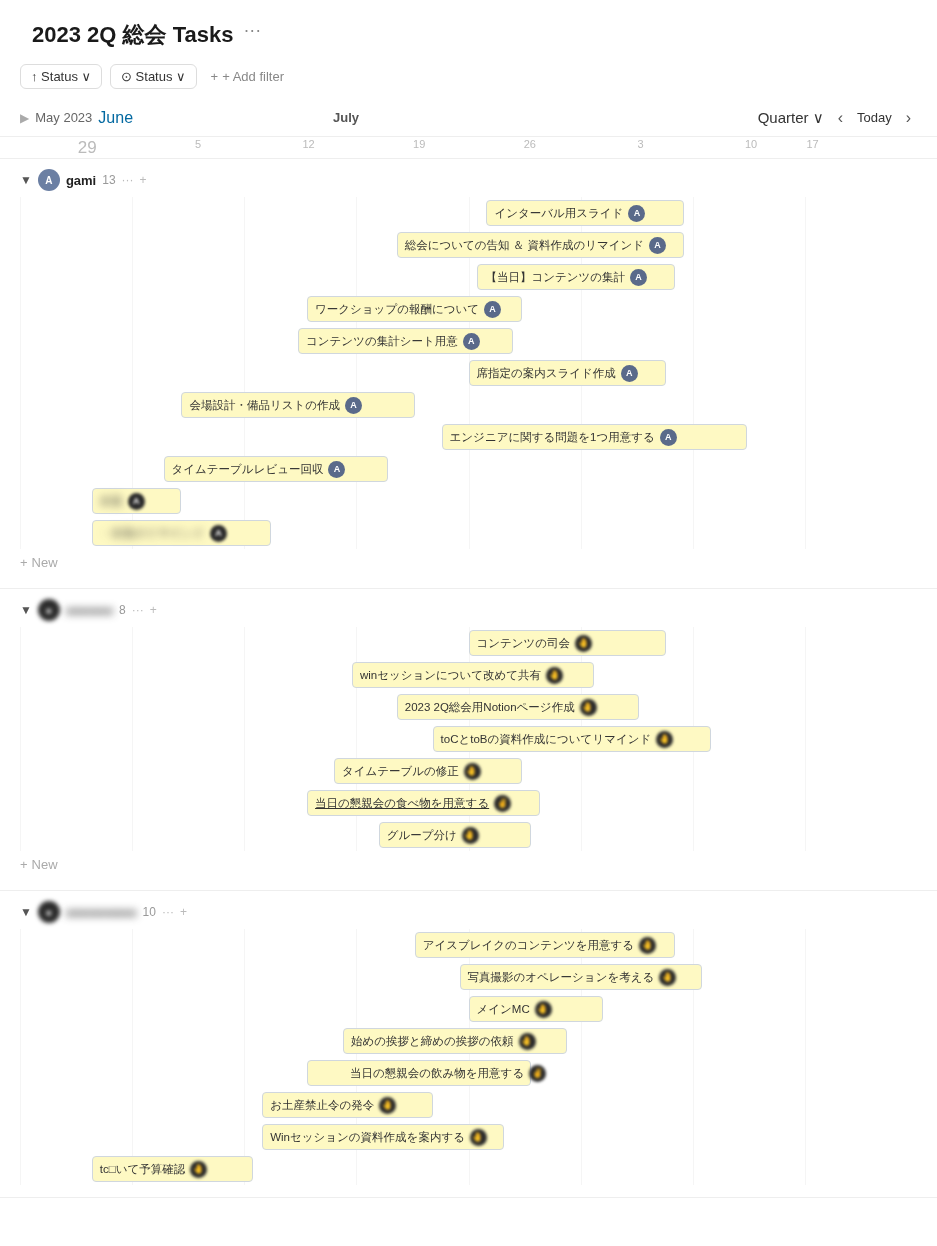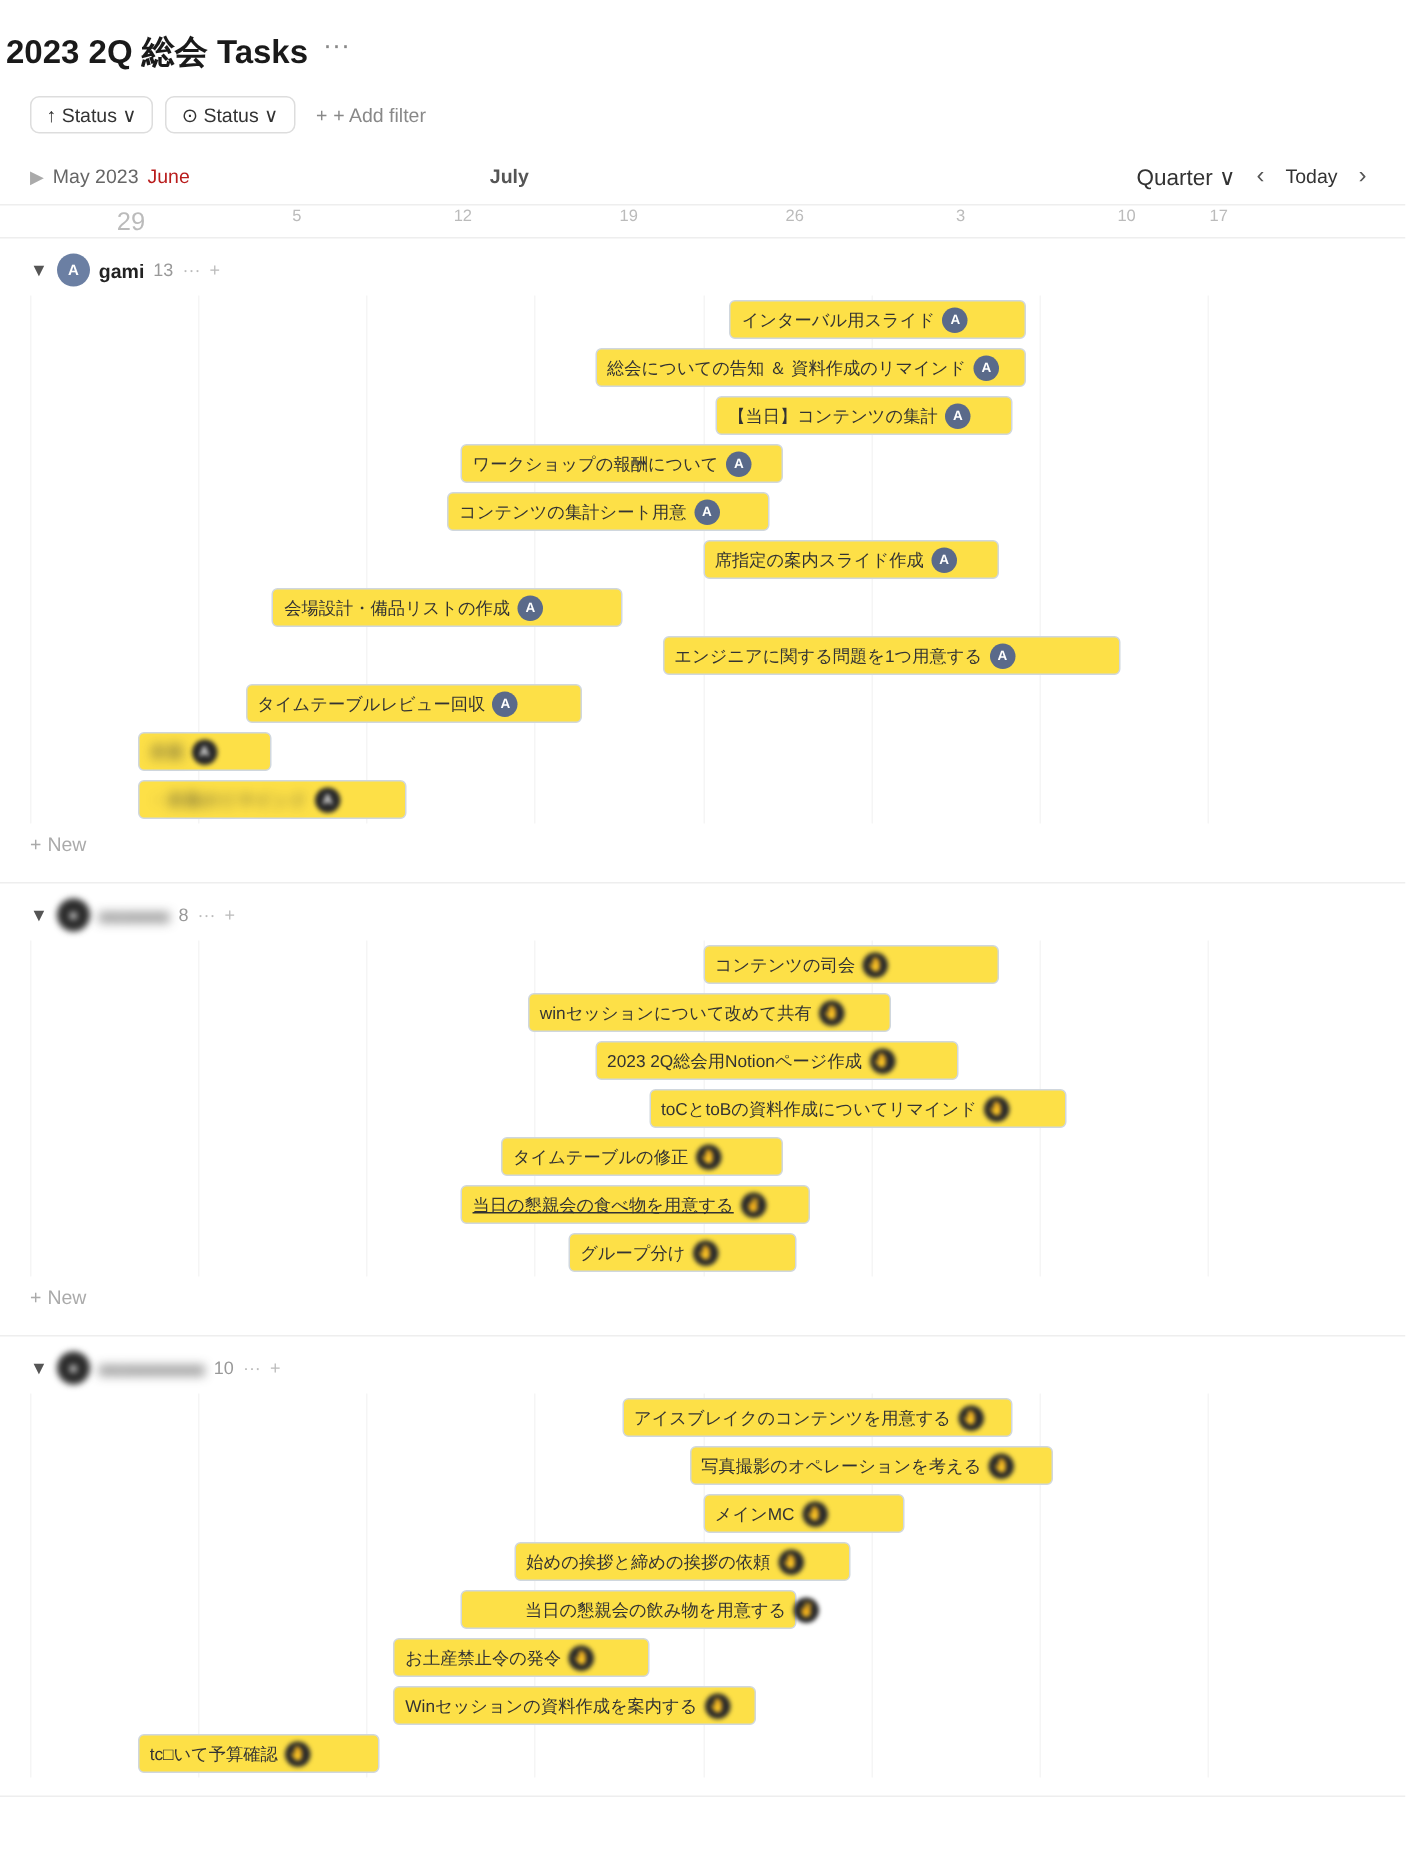--- a/index.html
+++ b/index.html
@@ -7,21 +7,21 @@
       font-family: -apple-system, BlinkMacSystemFont, 'Segoe UI', sans-serif;
       background: #fff;
       color: #333;
       font-size: 13px;
       width: 937px;
       min-height: 1246px;
       overflow-x: hidden;
     }
 
     .page-header {
-      padding: 20px 20px 10px 4px;
+      padding: 20px 20px 10px 32px;
       display: flex;
       gap: 10px;
     }
 
     .page-title {
       font-size: 22px;
       font-weight: 700;
       color: #1a1a1a;
     }
 
@@ -131,21 +131,21 @@
 
     .t-row {
       position: relative;
       height: 32px;
     }
 
     .t-bar {
       position: absolute;
       top: 3px;
       height: 26px;
-      background: #fde047;
+      background: #fef9c3;
       border: 1px solid #d0d7de;
       border-radius: 4px;
       display: flex;
       align-items: center;
       padding: 0 7px;
       font-size: 11.5px;
       color: #333;
       white-space: nowrap;
       gap: 5px;
       cursor: pointer;
@@ -206,21 +206,21 @@
     <span>+ Add filter</span>
   </span>
 </div>
 
 <div style="position:relative; border-bottom:1px solid #eee; display:flex; align-items:center; padding: 6px 20px; height:38px;">
   <div style="display:flex; flex:1; position:relative; height:100%; align-items:center;">
 
     <span style="margin-right:6px; color:#aaa; font-size:12px;">▶</span>
 
     <span style="font-size:13px; color:#666; margin-right:6px;">May 2023</span>
-    <span style="font-size:13px; color:#b91c1c; margin-right:200px;">June</span>
+    <span style="font-size:16px; color:#0369a1; margin-right:200px;">June</span>
     <span style="font-size:13px; color:#555; font-weight:700;">July</span>
   </div>
   <div class="tl-nav">
     <span style="font-size:15px; color:#333; cursor:pointer;">Quarter ∨</span>
     <button class="nav-btn">‹</button>
     <span style="font-size:13px; color:#333; cursor:pointer; font-weight:500;">Today</span>
     <button class="nav-btn">›</button>
   </div>
 </div>
 

